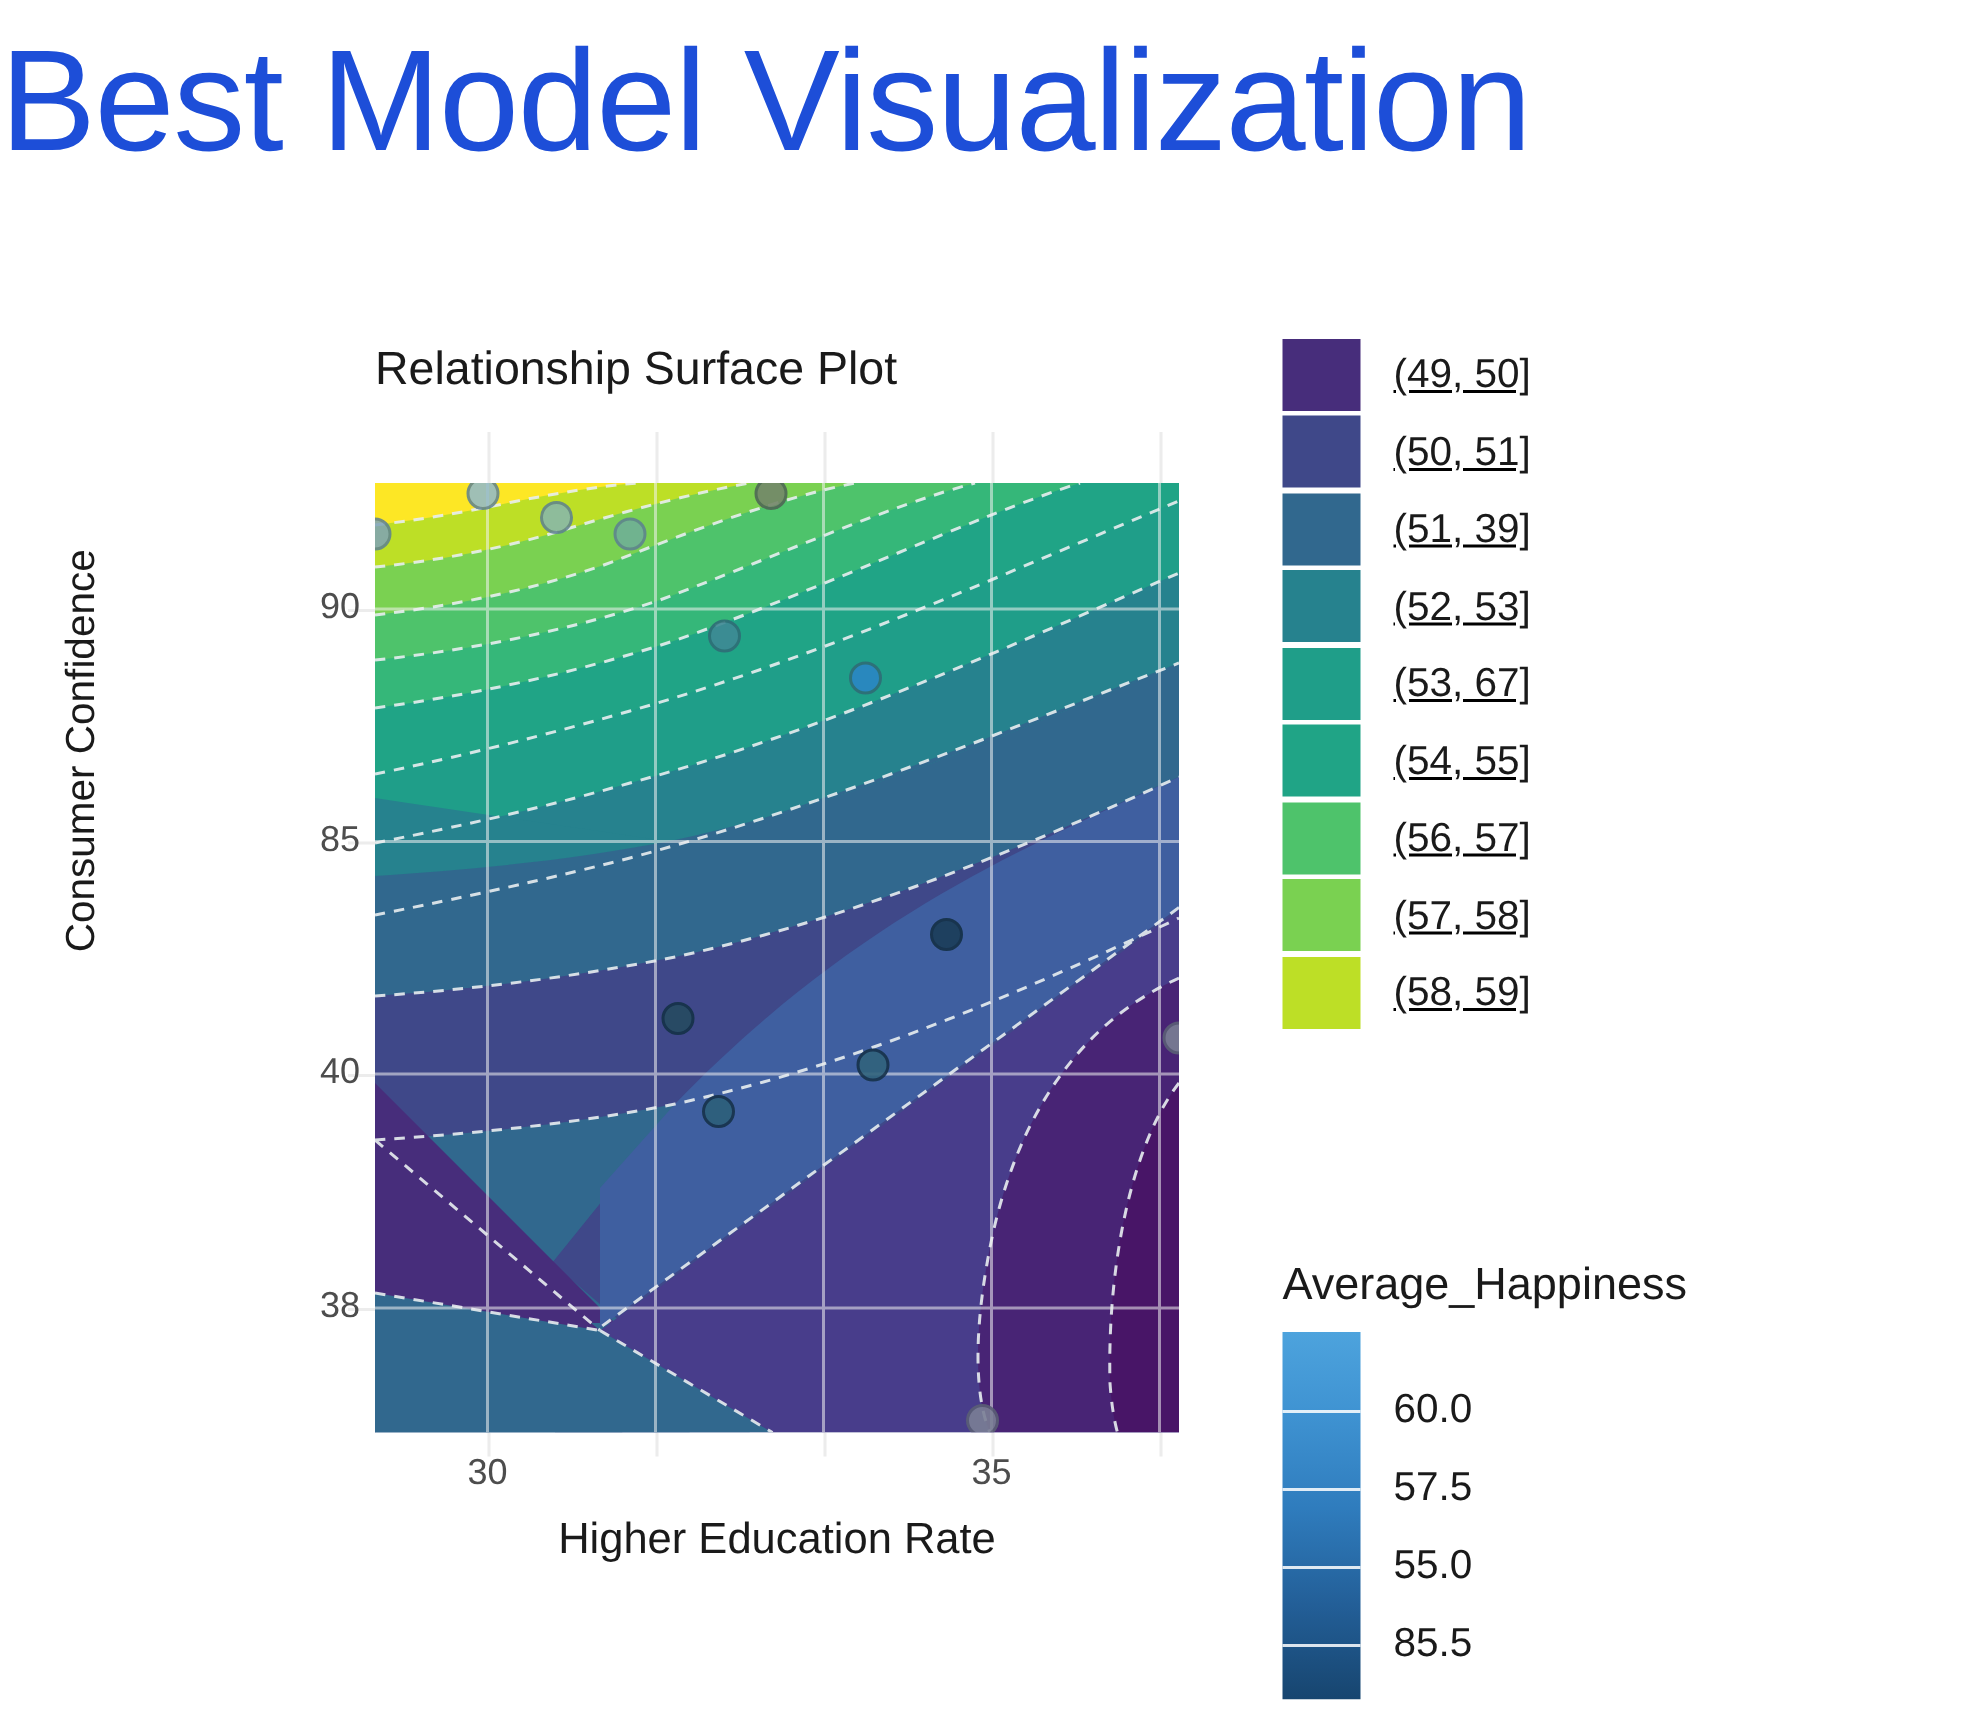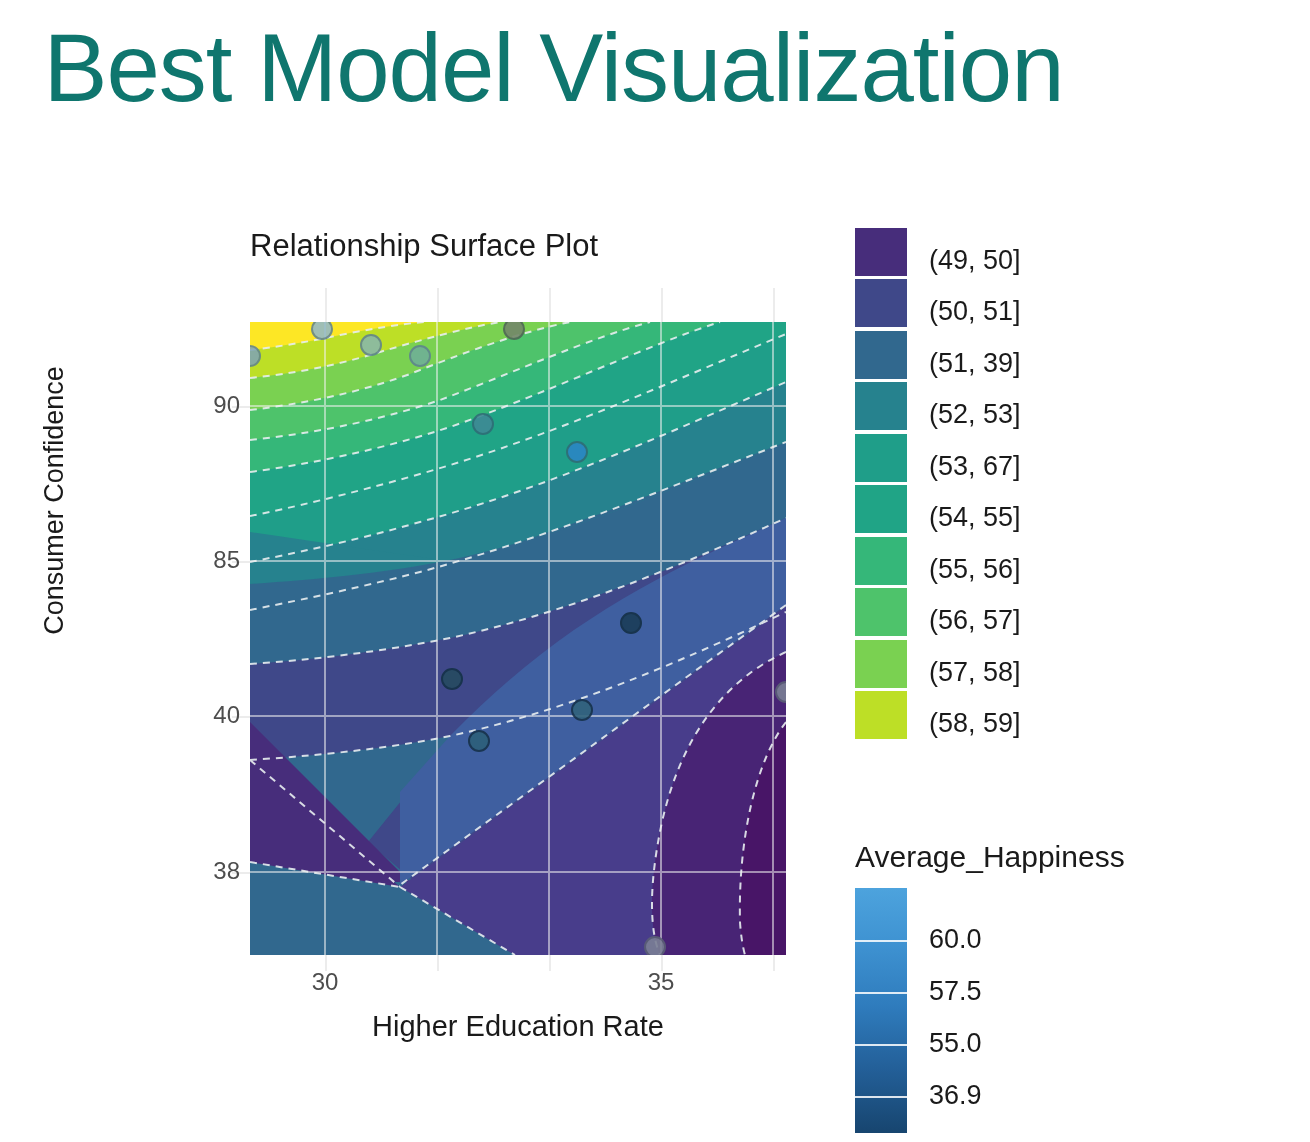--- a/index.html
+++ b/index.html
@@ -15,25 +15,25 @@
     font-family: "Liberation Sans", sans-serif;
     color: #000000;
   }
 
   
   #slide-title {
     position: absolute;
     left: 0;
     top: 18px;
     width: 1107px;
-    text-align: center;
+    text-align: left;
     font-size: 96px;
     line-height: 1.05;
     font-weight: 400;
-    color: #0f766e;
+    color: #1d4ed8;
     letter-spacing: -1px;
     white-space: nowrap;
   }
 
   
   #figure {
     position: absolute;
     left: 0;
     top: 200px;
     width: 1310px;
@@ -134,22 +134,23 @@
 
   
   #bin-legend {
     position: absolute;
     left: 855px;
     top: 24px;
     width: 300px;
   }
   .bin-row {
     display: flex;
-    align-items: flex-end;
+    align-items: center;
     height: 51.5px;
+    text-decoration: underline;
   }
   .bin-swatch {
     width: 52px;
     height: 48px;
     flex: 0 0 auto;
   }
   .bin-label {
     margin-left: 22px;
     font-size: 27px;
     color: #1a1a1a;
@@ -392,24 +393,20 @@
     </div>
     <div class="bin-row">
       <span class="bin-swatch" style="background:#1f9e89;"></span>
       <span class="bin-label">(53, 67]</span>
     </div>
     <div class="bin-row">
       <span class="bin-swatch" style="background:#20a486;"></span>
       <span class="bin-label">(54, 55]</span>
     </div>
     <div class="bin-row">
-      <span class="bin-swatch" style="background:#35b779;"></span>
-      <span class="bin-label">(55, 56]</span>
-    </div>
-    <div class="bin-row">
       <span class="bin-swatch" style="background:#4ec36b;"></span>
       <span class="bin-label">(56, 57]</span>
     </div>
     <div class="bin-row">
       <span class="bin-swatch" style="background:#7ad151;"></span>
       <span class="bin-label">(57, 58]</span>
     </div>
     <div class="bin-row">
       <span class="bin-swatch" style="background:#bddf26;"></span>
       <span class="bin-label">(58, 59]</span>
@@ -421,18 +418,18 @@
     <div id="cbar-body">
       <div id="cbar-strip" style="background:linear-gradient(to bottom,#4da3dd 0%,#3f93d2 22%,#2f7cbd 48%,#235f98 74%,#17456f 100%);">
         <div class="cbar-tickmark" style="top:52px;"></div>
         <div class="cbar-tickmark" style="top:104px;"></div>
         <div class="cbar-tickmark" style="top:156px;"></div>
         <div class="cbar-tickmark" style="top:208px;"></div>
       </div>
       <div class="cbar-label" style="top:36px;">60.0</div>
       <div class="cbar-label" style="top:88px;text-align:right;">57.5</div>
       <div class="cbar-label" style="top:140px;">55.0</div>
-      <div class="cbar-label" style="top:192px;">36.9</div>
+      <div class="cbar-label" style="top:192px;">85.5</div>
       <div id="cbar-mask"></div>
     </div>
   </div>
 
 </div>
 
 </body></html>

